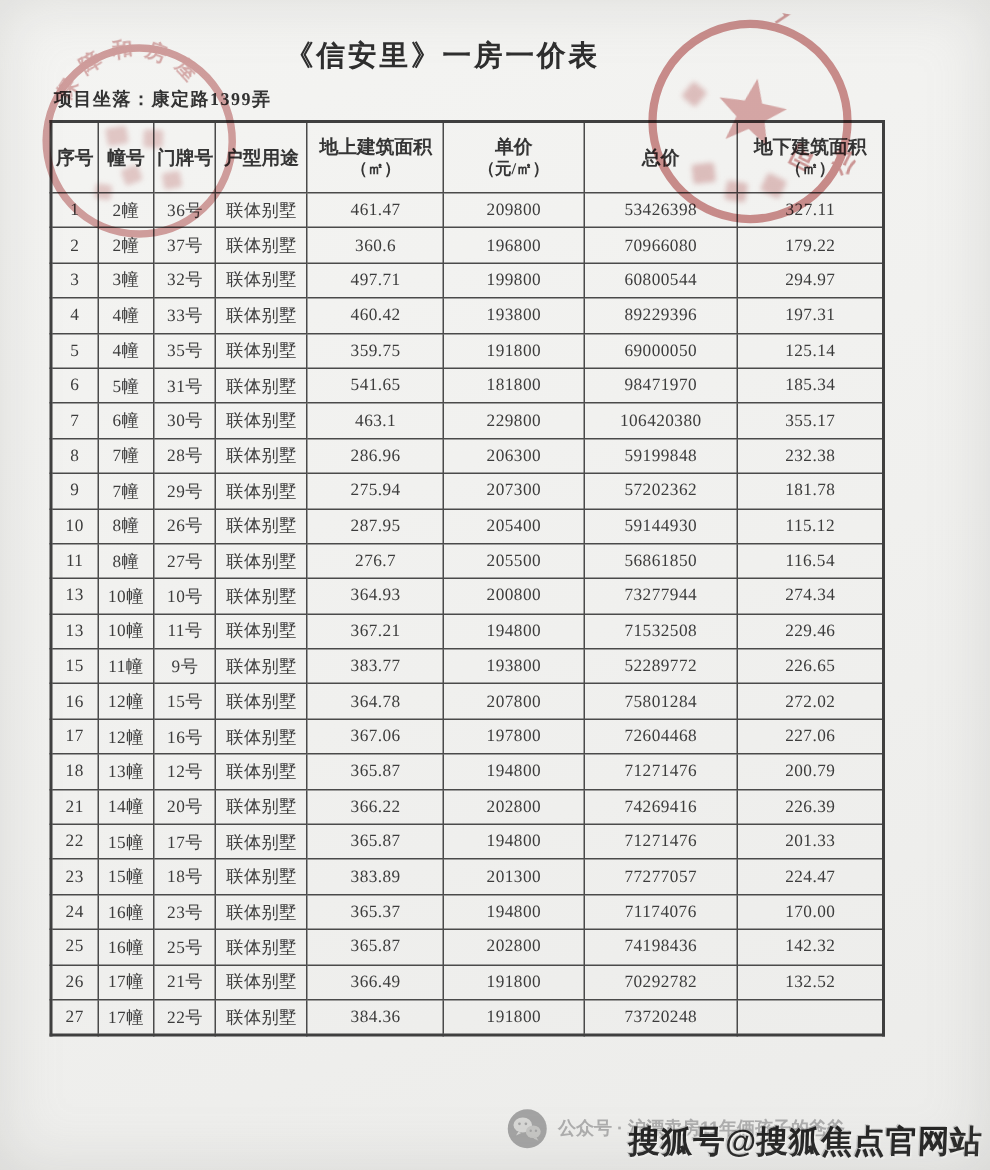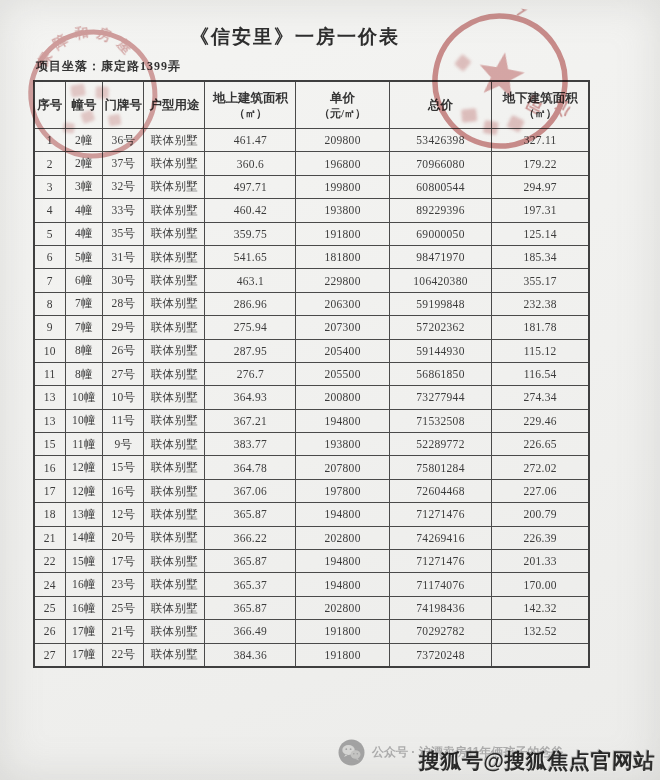--- a/index.html
+++ b/index.html
@@ -267,20 +267,30 @@
       </tr>
       <tr>
         <td>22</td>
         <td>15幢</td>
         <td>17号</td>
         <td>联体别墅</td>
         <td>365.87</td>
         <td>194800</td>
         <td>71271476</td>
         <td>201.33</td>
+      </tr>
+      <tr>
+        <td>23</td>
+        <td>15幢</td>
+        <td>18号</td>
+        <td>联体别墅</td>
+        <td>383.89</td>
+        <td>201300</td>
+        <td>77277057</td>
+        <td>224.47</td>
       </tr>
       <tr>
         <td>24</td>
         <td>16幢</td>
         <td>23号</td>
         <td>联体别墅</td>
         <td>365.37</td>
         <td>194800</td>
         <td>71174076</td>
         <td>170.00</td>

